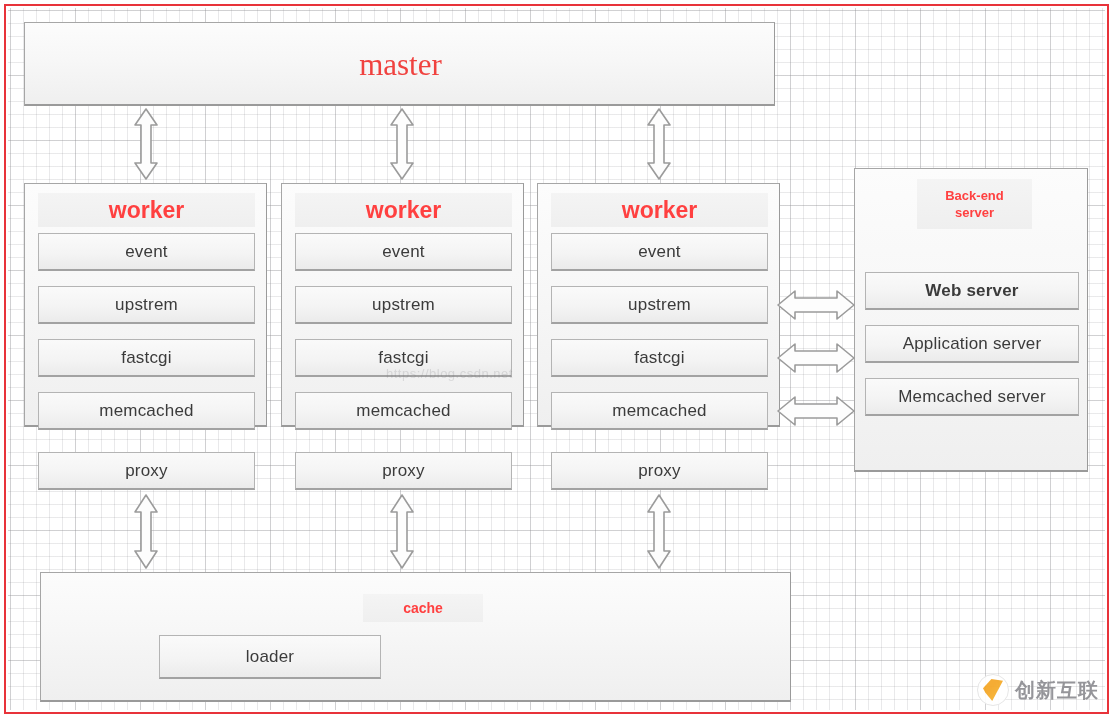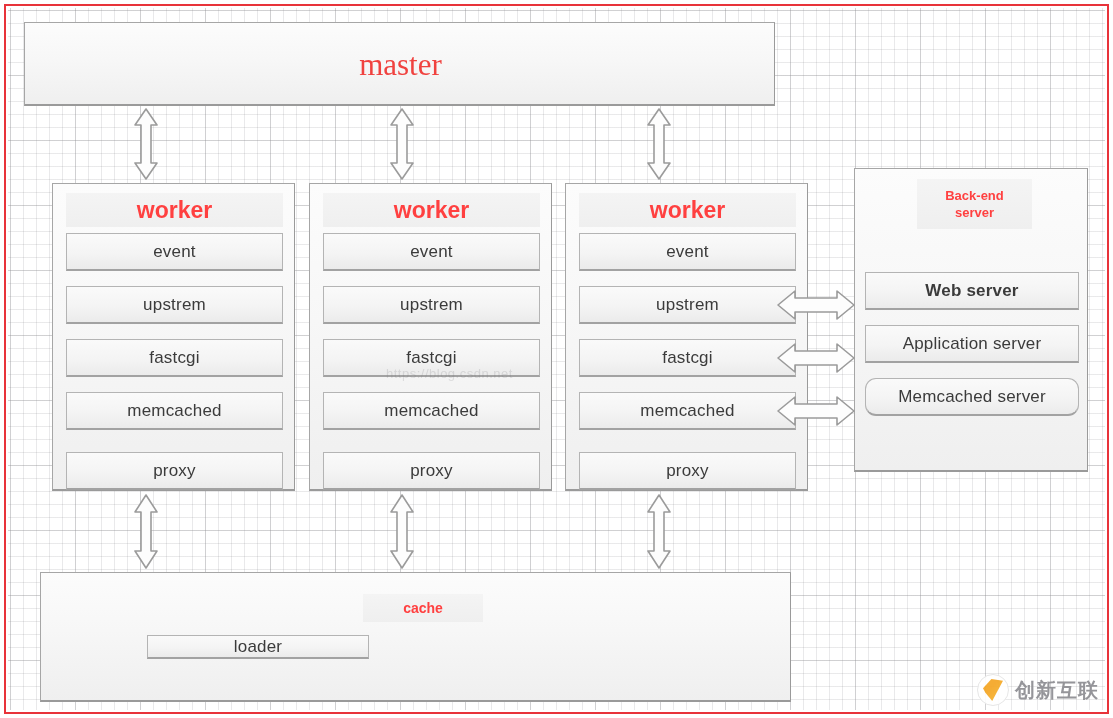--- a/index.html
+++ b/index.html
@@ -93,21 +93,21 @@
   #master-label {
     position: absolute;
     left: 0; top: 0; width: 751px; height: 84px;
     display: flex; align-items: center; justify-content: center;
     font-family: "Liberation Serif", serif;
     font-size: 31px;
     color: #f0423f;
     z-index: 13;
   }
 
-  .worker-panel { top: 183px; width: 243px; height: 308px; margin-left: 28px; }
+  .worker-panel { top: 183px; width: 243px; height: 244px; }
   #worker-1 { left: 24px; }
   #worker-2 { left: 281px; }
   #worker-3 { left: 537px; }
 
   .worker-title {
     left: 13px; top: 9px; width: 217px; height: 34px;
     font-size: 23px; font-weight: bold;
   }
   .worker-cell { left: 13px; width: 217px; height: 38px; }
   .wr-0 { top: 49px; }
@@ -118,28 +118,28 @@
 
   #backend-panel { left: 854px; top: 168px; width: 234px; height: 304px; padding-left: 20px; }
   #backend-title {
     left: 62px; top: 10px; width: 115px; height: 50px;
     font-size: 13px; font-weight: bold; line-height: 17px;
     flex-direction: column;
   }
   .backend-cell { left: 10px; width: 214px; height: 38px; }
   .br-0 { top: 103px; font-weight: bold; }
   .br-1 { top: 156px; }
-  .br-2 { top: 209px; border-radius: 11px; }
+  .br-2 { top: 209px; }
 
   #cache-panel { left: 24px; top: 572px; width: 751px; height: 130px; margin-left: 16px; }
   #cache-title {
     left: 322px; top: 21px; width: 120px; height: 28px;
     font-size: 14px; font-weight: bold;
   }
-  #cache-loader { left: 106px; top: 62px; width: 222px; height: 24px; }
+  #cache-loader { left: 118px; top: 62px; width: 222px; height: 44px; }
   #cache-manager { left: 414px; top: 62px; width: 222px; height: 40px; }
 
   
   .arrow { position: absolute; z-index: 20; }
   .arrow svg { display: block; }
 
   
   .arrow-v-top   { top: 108px; width: 26px; height: 72px; }
   .av1 { left: 133px; } .av2 { left: 389px; } .av3 { left: 646px; }
   

